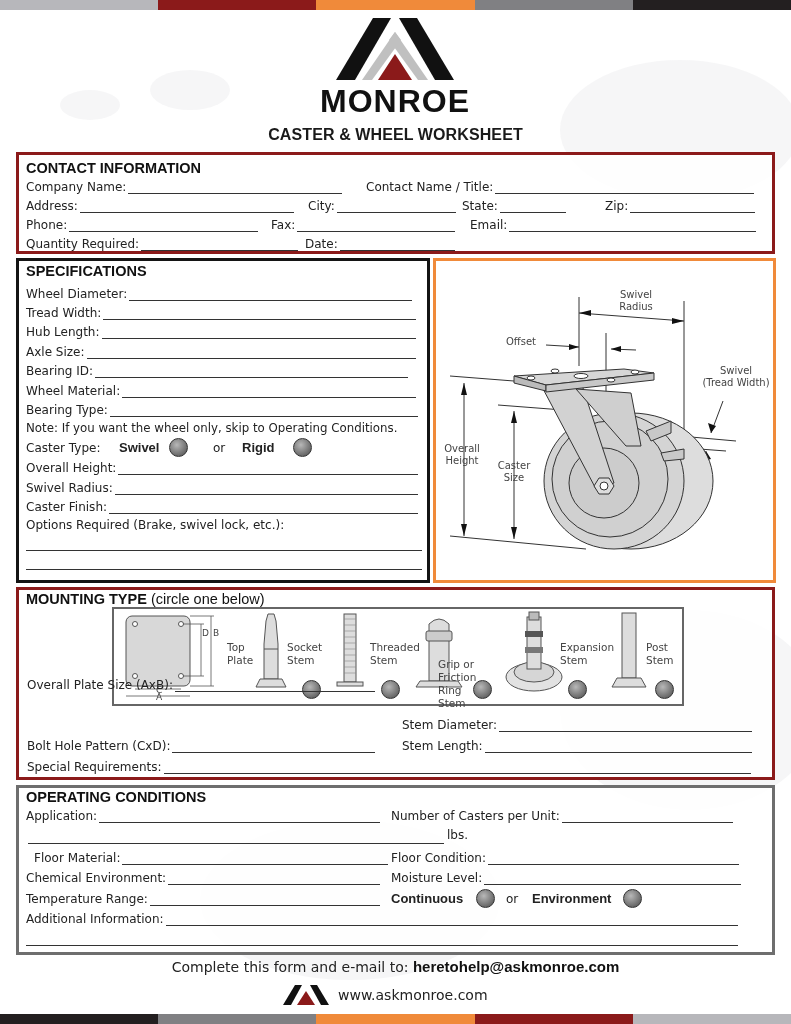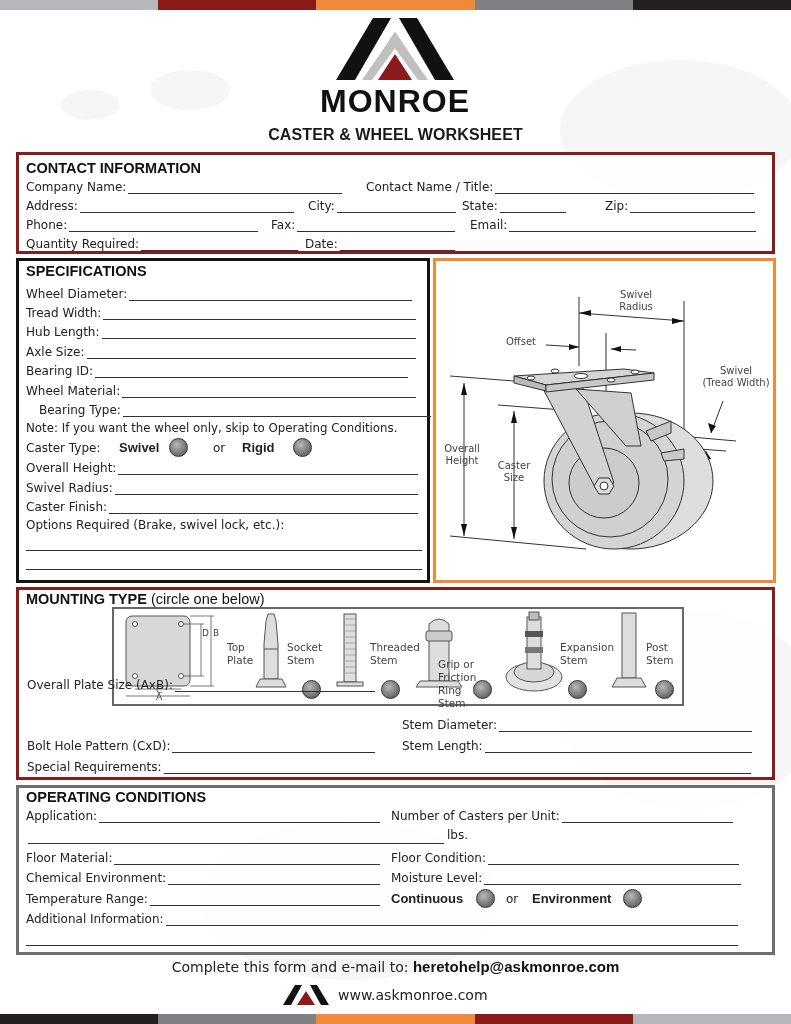--- a/index.html
+++ b/index.html
@@ -142,21 +142,21 @@
     <span class="line"></span>
   </div>
 <div class="f" style="left:26px;top:362px;width:382px;">
     <span class="lbl">Bearing ID:</span>
     <span class="line"></span>
   </div>
 <div class="f" style="left:26px;top:382px;width:390px;">
     <span class="lbl">Wheel Material:</span>
     <span class="line"></span>
   </div>
-<div class="f" style="left:26px;top:401px;width:392px;margin-left:13px;">
+<div class="f" style="left:26px;top:401px;width:392px;">
     <span class="lbl">Bearing Type:</span>
     <span class="line"></span>
   </div>
 
 <div class="txt" style="left:26px;top:421px;font-size:11.8px;">Note: If you want the wheel only, skip to Operating Conditions.</div>
 
 <div class="txt" style="left:26px;top:441px;">Caster Type:</div>
 <div class="txt bold" style="left:119px;top:440px;">Swivel</div>
 <div class="radio" style="left:169px;top:438px;"></div>
 <div class="txt" style="left:213px;top:441px;">or</div>
@@ -356,21 +356,21 @@
 <div class="f" style="left:391px;top:807px;width:342px;">
     <span class="lbl">Number of Casters per Unit:</span>
     <span class="line"></span>
   </div>
 
 <div class="f" style="left:26px;top:828px;width:418px;">
     <span class="line"></span>
   </div>
 <div class="txt" style="left:447px;top:828px;">lbs.</div>
 
-<div class="f" style="left:26px;top:849px;width:354px;">
+<div class="f" style="left:34px;top:849px;width:354px;">
     <span class="lbl">Floor Material:</span>
     <span class="line"></span>
   </div>
 <div class="f" style="left:391px;top:849px;width:348px;">
     <span class="lbl">Floor Condition:</span>
     <span class="line"></span>
   </div>
 
 <div class="f" style="left:26px;top:869px;width:354px;">
     <span class="lbl">Chemical Environment:</span>

